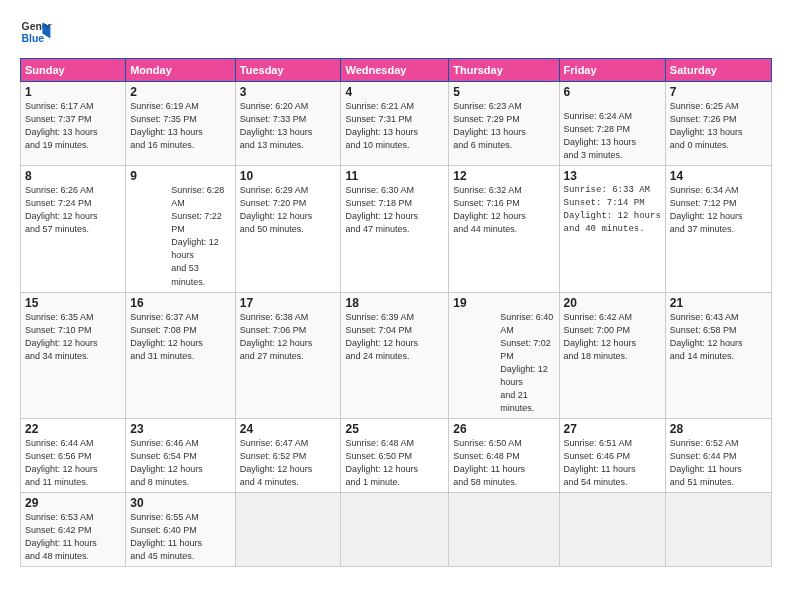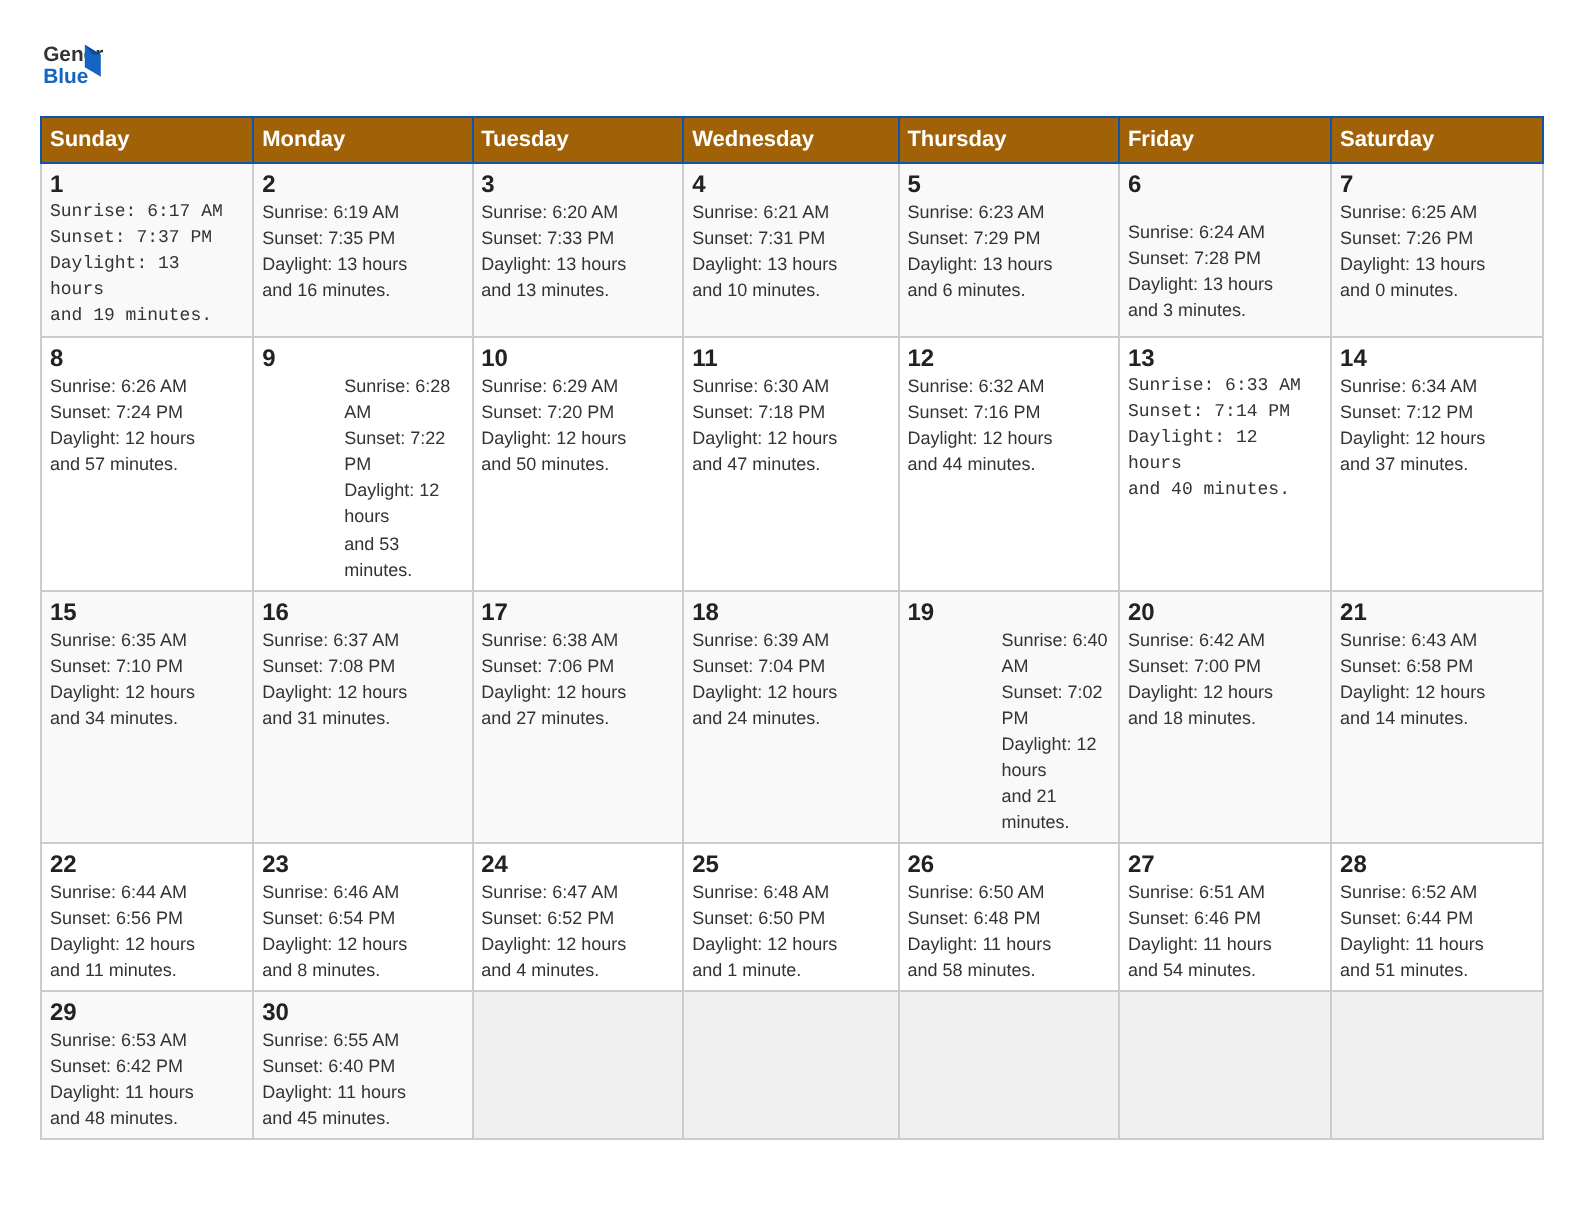--- a/index.html
+++ b/index.html
@@ -41,21 +41,21 @@
     .subtitle {
       font-size: 14px;
       color: #555;
     }
     table {
       width: 100%;
       border-collapse: collapse;
       font-size: 9.5px;
     }
     thead tr th {
-      background: #a16207;
+      background: #ec4899;
       color: #fff;
       padding: 5px 4px;
       text-align: left;
       font-size: 11px;
       font-weight: bold;
       border: 1px solid #1155aa;
     }
     tbody tr td {
       border: 1px solid #ccc;
       vertical-align: top;
@@ -111,21 +111,21 @@
         <th>Wednesday</th>
         <th>Thursday</th>
         <th>Friday</th>
         <th>Saturday</th>
       </tr>
     </thead>
     <tbody id="calendar-body">
     <tr>
           <td>
             <span class="day-num">1</span>
-            <div class="day-info" style="white-space: pre-line; font-family: Liberation Mono, monospace;">Sunrise: 6:17 AM
+            <div class="day-info" style="white-space: pre-line;">Sunrise: 6:17 AM
 Sunset: 7:37 PM
 Daylight: 13 hours
 and 19 minutes.</div>
           </td>
           <td>
             <span class="day-num">2</span>
             <div class="day-info" style="white-space: pre-line;">Sunrise: 6:19 AM
 Sunset: 7:35 PM
 Daylight: 13 hours
 and 16 minutes.</div>

